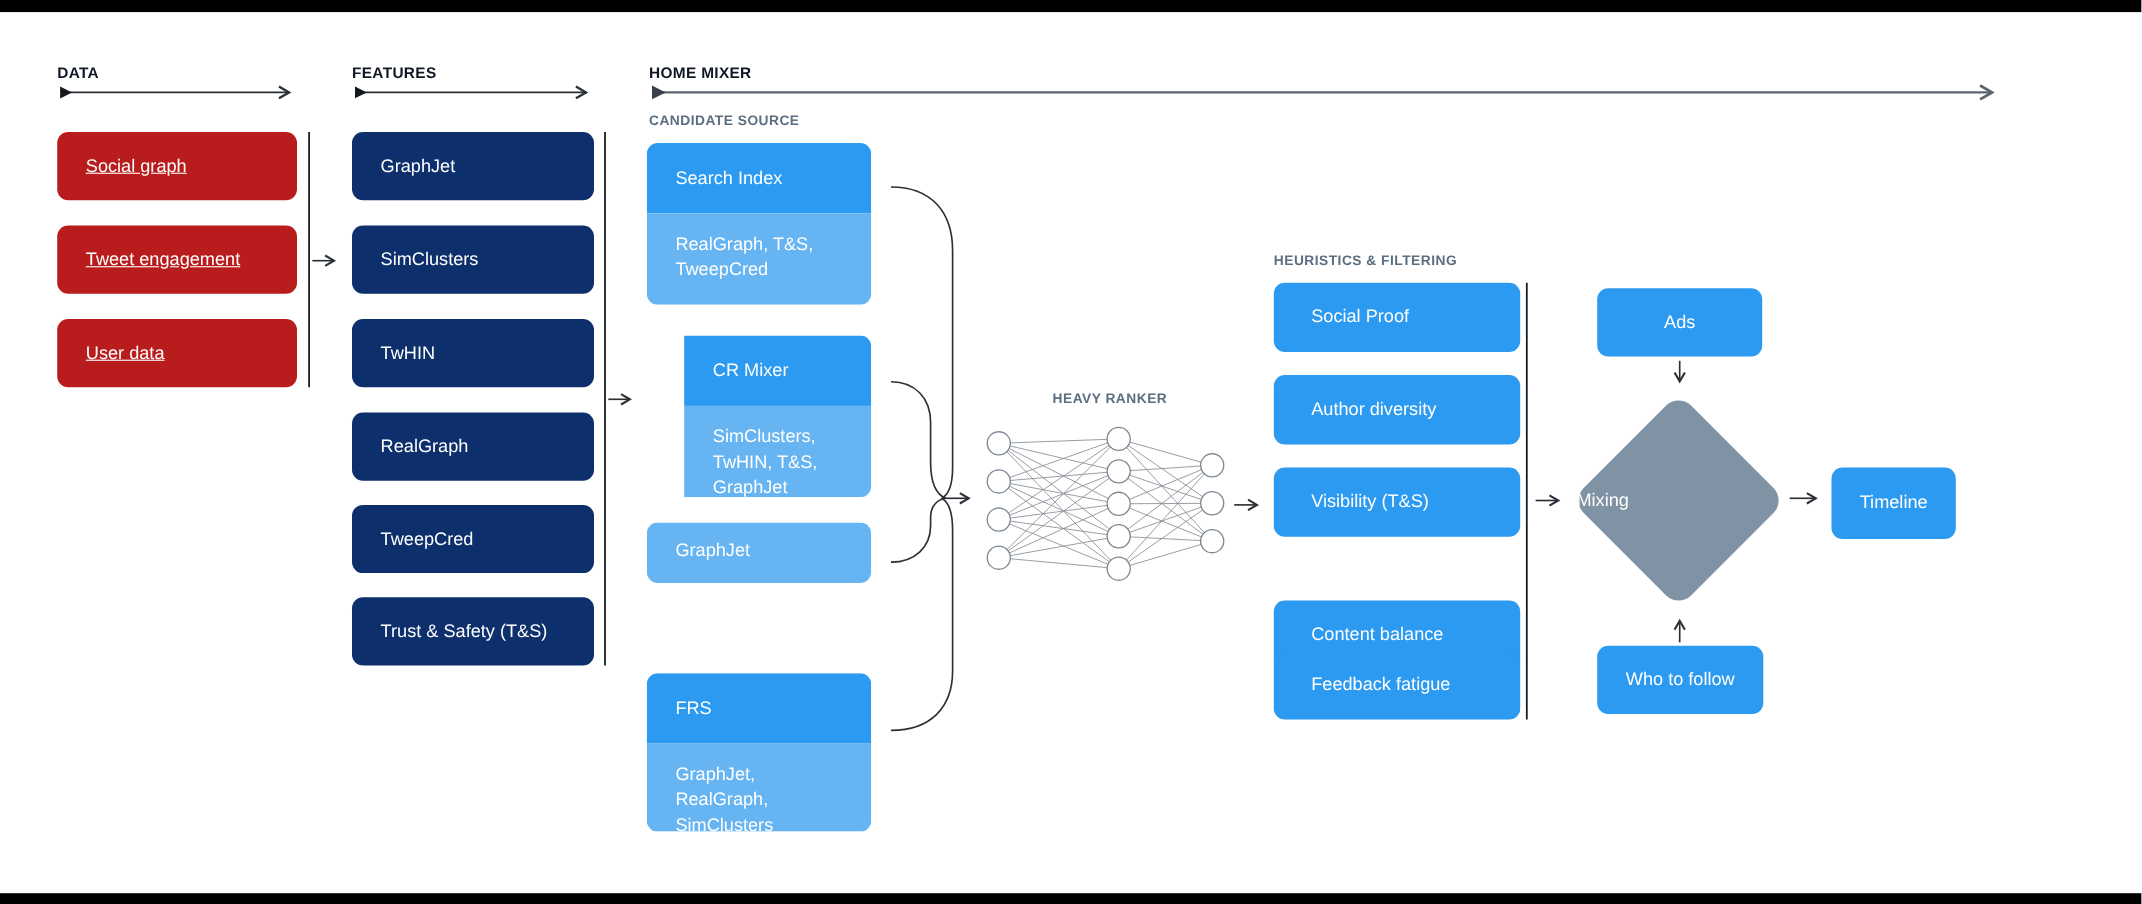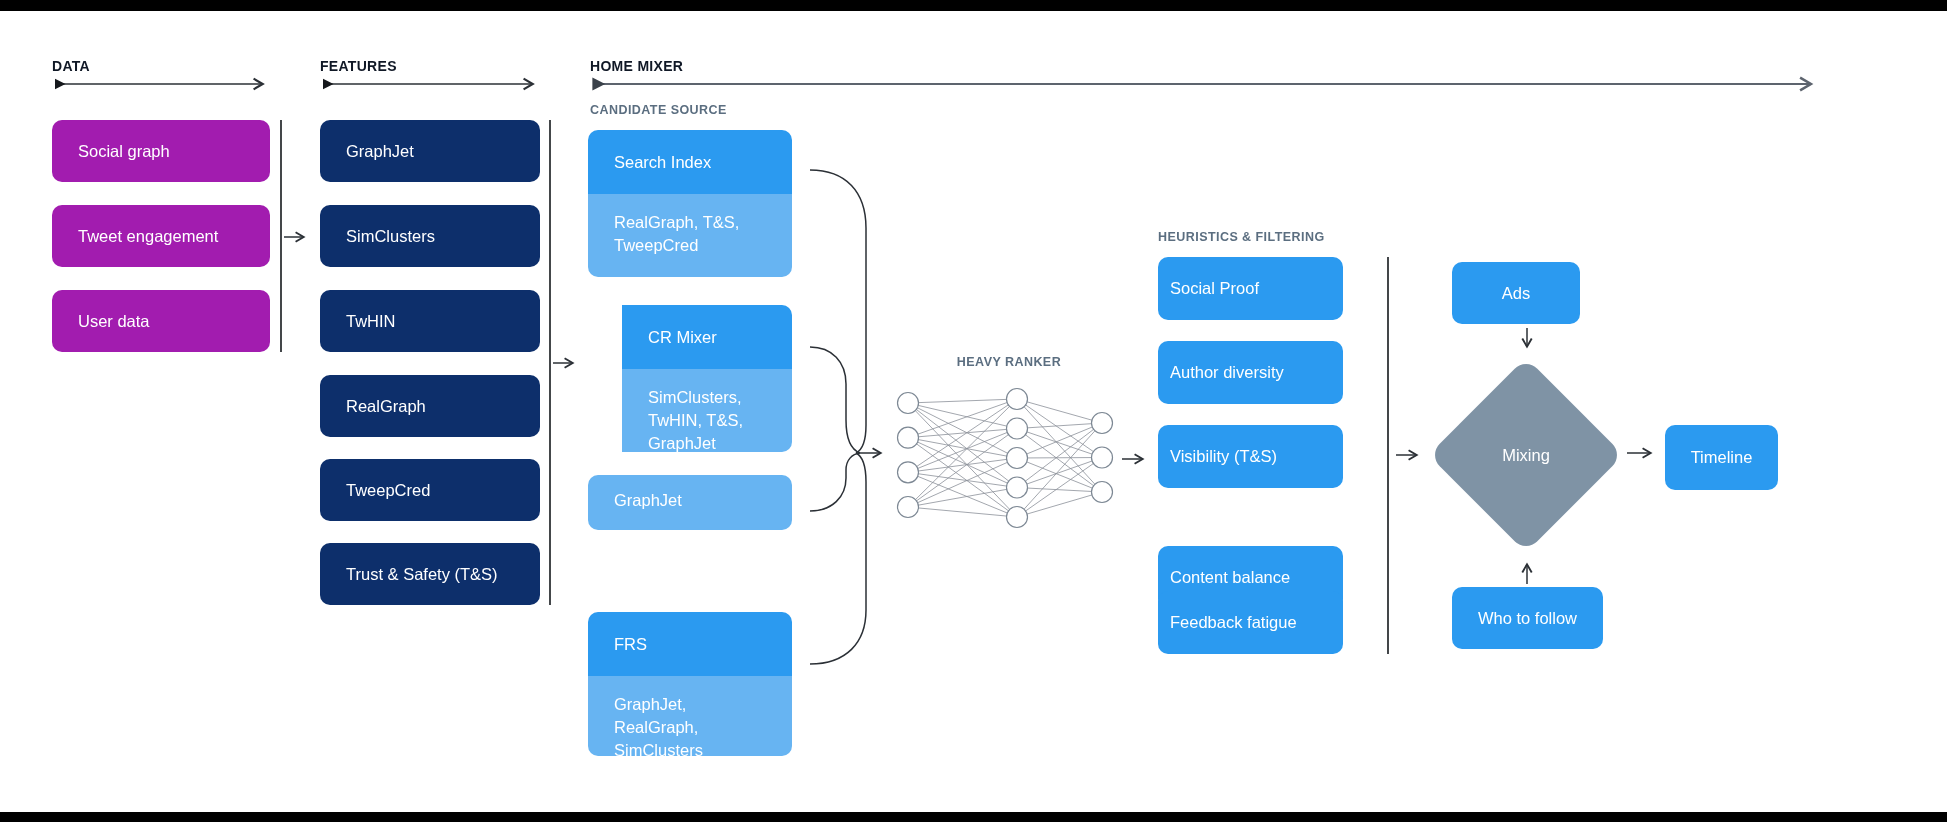--- a/index.html
+++ b/index.html
@@ -18,44 +18,44 @@
   .sublbl{
     position:absolute;z-index:2;font-size:12.5px;font-weight:600;color:#5b6e80;
     letter-spacing:.45px;white-space:nowrap;
   }
   .box{
     position:absolute;z-index:2;border-radius:10px;color:#fff;
     font-size:16.5px;font-weight:500;display:flex;align-items:center;
     padding-left:26px;box-sizing:border-box;white-space:nowrap;
   }
   .box.center{justify-content:center;padding-left:0;}
-  .data-blue{background:#a21caf;}
+  .data-blue{background:#b91c1c;text-decoration:underline;}
   .navy{background:#0d2f6b;}
   .mixer-blue{background:#2b9af0;}
   .w218{left:52px;width:218px;height:62px;}
   .w220{left:320px;width:220px;height:62px;}
-  .heu{left:1158px;width:185px;height:63px;background:#2b9af0;padding-left:12px;}
+  .heu{left:1158px;width:224px;height:63px;background:#2b9af0;padding-left:34px;}
   .cgroup{
     position:absolute;z-index:2;left:588px;width:204px;border-radius:10px;
     overflow:hidden;color:#fff;box-sizing:border-box;
   }
   .cgroup .main{
     background:#2b9af0;height:64px;display:flex;align-items:center;
     padding-left:26px;font-size:16.5px;font-weight:500;box-sizing:border-box;
   }
   .cgroup .sub{
     background:#67b4f2;padding:17px 24px 0 26px;font-size:16.5px;font-weight:500;
     line-height:23px;box-sizing:border-box;
   }
   .g1{top:130px;} .g1 .sub{height:83px;}
   .g2{top:305px;padding-left:34px;} .g2 .sub{height:83px;}
   .g3{top:475px;} .g3 .sub{height:55px;padding-top:14px;}
   .g4{top:612px;} .g4 .sub{height:80px;}
   .diamond-label{
-    position:absolute;z-index:2;left:1456px;top:446px;width:140px;text-align:center;
+    position:absolute;z-index:2;left:1387px;top:446px;width:140px;text-align:center;
     color:#fff;font-size:16.5px;font-weight:500;
   }
 </style>
 </head>
 <body>
 
 <div class="stage">
   <div class="bar top"></div>
   <div class="bar bottom"></div>
 
@@ -184,17 +184,17 @@
     <div class="main">FRS</div>
     <div class="sub">GraphJet, RealGraph, SimClusters</div>
   </div>
 
   <div class="box heu" style="top:257px;">Social Proof</div>
   <div class="box heu" style="top:341px;">Author diversity</div>
   <div class="box heu" style="top:425px;">Visibility (T&amp;S)</div>
   <div class="box heu" style="top:532px;margin-top:14px;">Content balance</div>
   <div class="box heu" style="top:591px;">Feedback fatigue</div>
 
-  <div class="box mixer-blue center" style="left:1452px;top:262px;width:128px;height:62px;">Ads</div>
+  <div class="box mixer-blue center" style="left:1452px;top:262px;width:150px;height:62px;">Ads</div>
   <div class="diamond-label">Mixing</div>
   <div class="box mixer-blue center" style="left:1452px;top:587px;width:151px;height:62px;">Who to follow</div>
   <div class="box mixer-blue center" style="left:1665px;top:425px;width:113px;height:65px;">Timeline</div>
 </div>
 
 </body></html>

